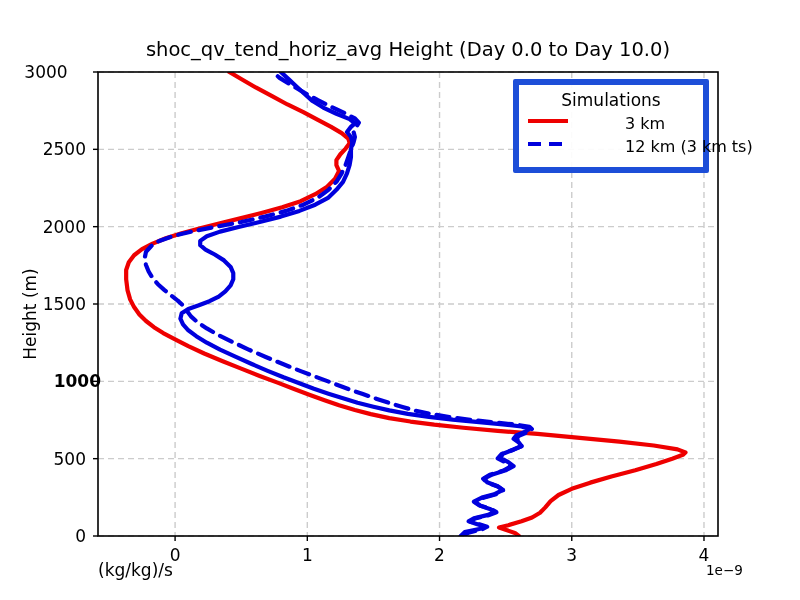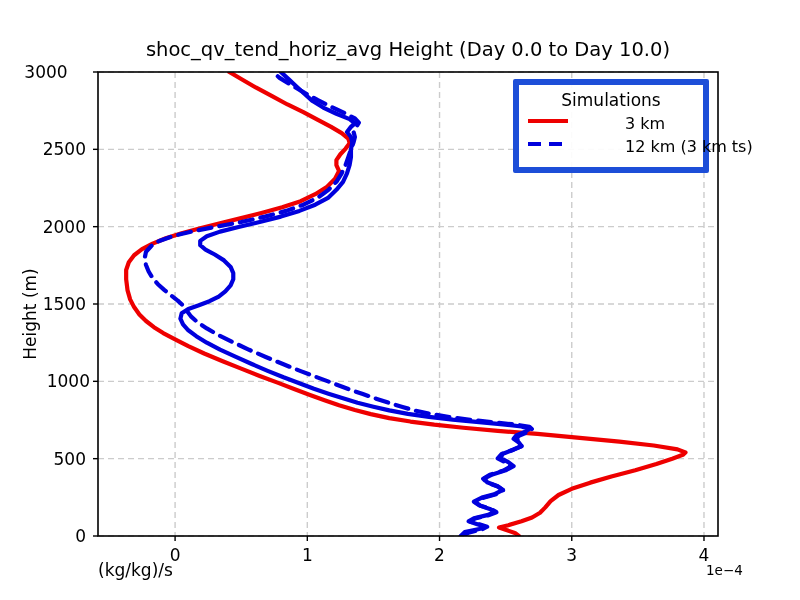--- a/index.html
+++ b/index.html
@@ -158,37 +158,37 @@
         <line y1="226.66666666666669" y2="226.66666666666669" x1="93" x2="98" stroke="#000000" stroke-width="1.4"></line>
         <line y1="149.33333333333331" y2="149.33333333333331" x1="93" x2="98" stroke="#000000" stroke-width="1.4"></line>
         <line y1="72" y2="72" x1="93" x2="98" stroke="#000000" stroke-width="1.4"></line>
       </g>
     <rect id="plot-frame" x="98" y="72" width="620" height="464" fill="none" stroke="#000000" stroke-width="1.6"></rect>
   </svg>
 
   <div id="ytick-labels">
       <div class="tick-label-y" style="left: 6px; top: 536px;">0</div>
       <div class="tick-label-y" style="left: 6px; top: 458.667px;">500</div>
-      <div class="tick-label-y" style="left: 10px; top: 381.333px;">1000</div>
+      <div class="tick-label-y" style="left: 21px; top: 381.333px; font-weight: bold;">1000</div>
       <div class="tick-label-y" style="left: 6px; top: 304px;">1500</div>
       <div class="tick-label-y" style="left: 6px; top: 226.667px;">2000</div>
       <div class="tick-label-y" style="left: 6px; top: 149.333px;">2500</div>
       <div class="tick-label-y" style="left: 6px; top: 72px; text-align: center;">3000</div>
     </div>
   <div id="xtick-labels">
       <div class="tick-label-x" style="left: 175.087px; top: 545px;">0</div>
       <div class="tick-label-x" style="left: 307.311px; top: 545px;">1</div>
       <div class="tick-label-x" style="left: 439.536px; top: 545px;">2</div>
       <div class="tick-label-x" style="left: 571.76px; top: 545px;">3</div>
       <div class="tick-label-x" style="left: 703.984px; top: 545px;">4</div>
     </div>
 
   <div id="xlabel">(kg/kg)/s</div>
   <div id="ylabel">Height (m)</div>
-  <div id="exponent-label">1e−4</div>
+  <div id="exponent-label">1e−9</div>
 
   <div id="legend-box">
     <div id="legend-title">Simulations</div>
     <div id="legend-rows">
         <div class="legend-row">
           <span class="legend-swatch">
             <svg width="42" height="14">
               <line x1="1" y1="7" x2="41" y2="7" stroke="#ee0000" stroke-width="4.2" stroke-linecap="butt"></line>
             </svg>
           </span>

